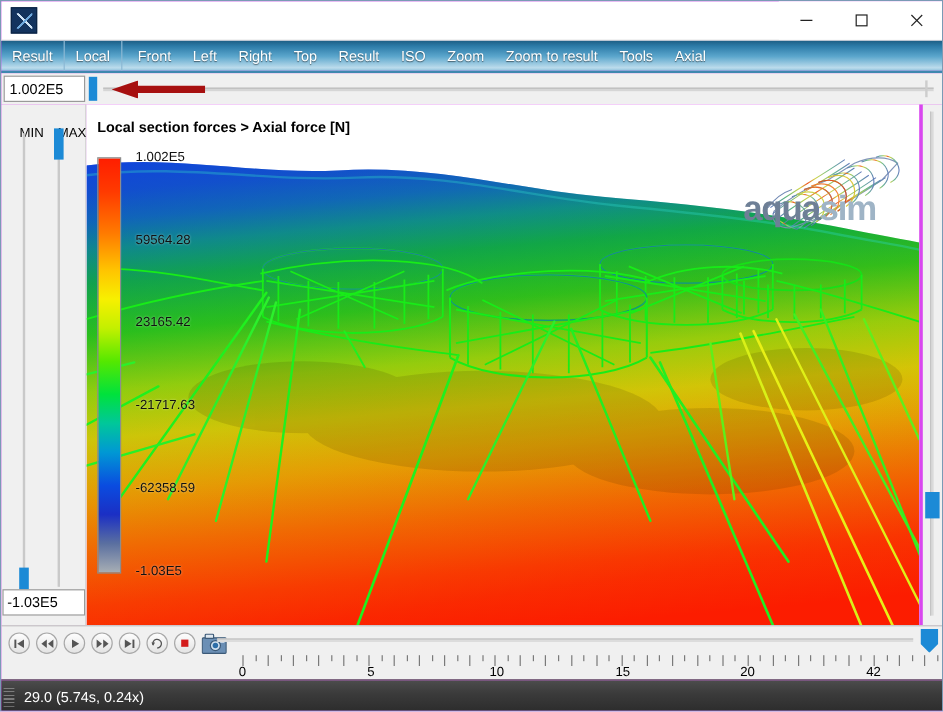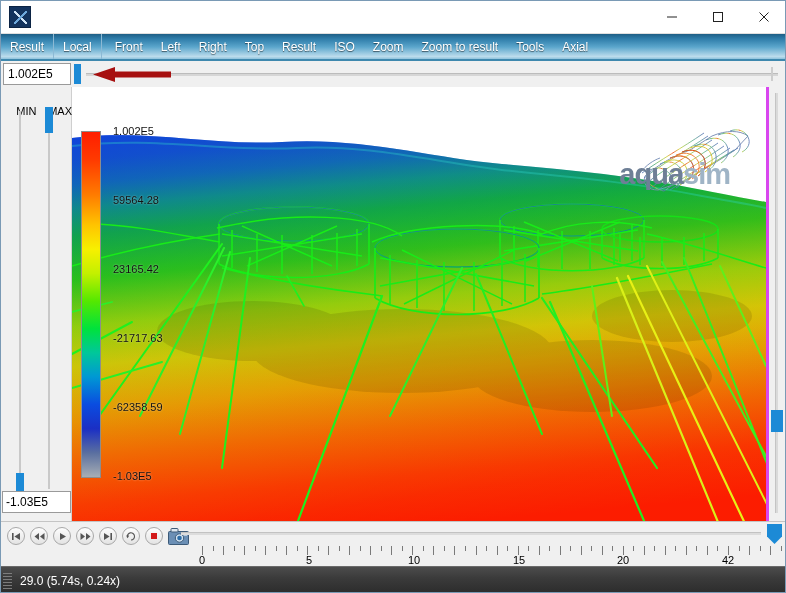--- a/index.html
+++ b/index.html
@@ -343,20 +343,21 @@
     </div>
     <div class="vslider-track" id="min-track"></div>
     <div class="vslider-track" id="max-track"></div>
     <div class="vslider-thumb" id="min-thumb"></div>
     <div class="vslider-thumb" id="max-thumb"></div>
     <div id="minvalue-box">-1.03E5</div>
   </div>
 
   <div id="viewport">
 
+    <div id="scene-title">Local section forces &gt; Axial force [N]</div>
 
     <div id="scene">
       <svg width="694" height="405" viewBox="0 0 694 405">
         <defs>
 
           <linearGradient id="fieldGrad" x1="0.42" y1="0" x2="0.58" y2="1">
             <stop offset="0.00" stop-color="#1648d8"></stop>
             <stop offset="0.06" stop-color="#1262c4"></stop>
             <stop offset="0.12" stop-color="#0f8f8a"></stop>
             <stop offset="0.19" stop-color="#11a83f"></stop>

